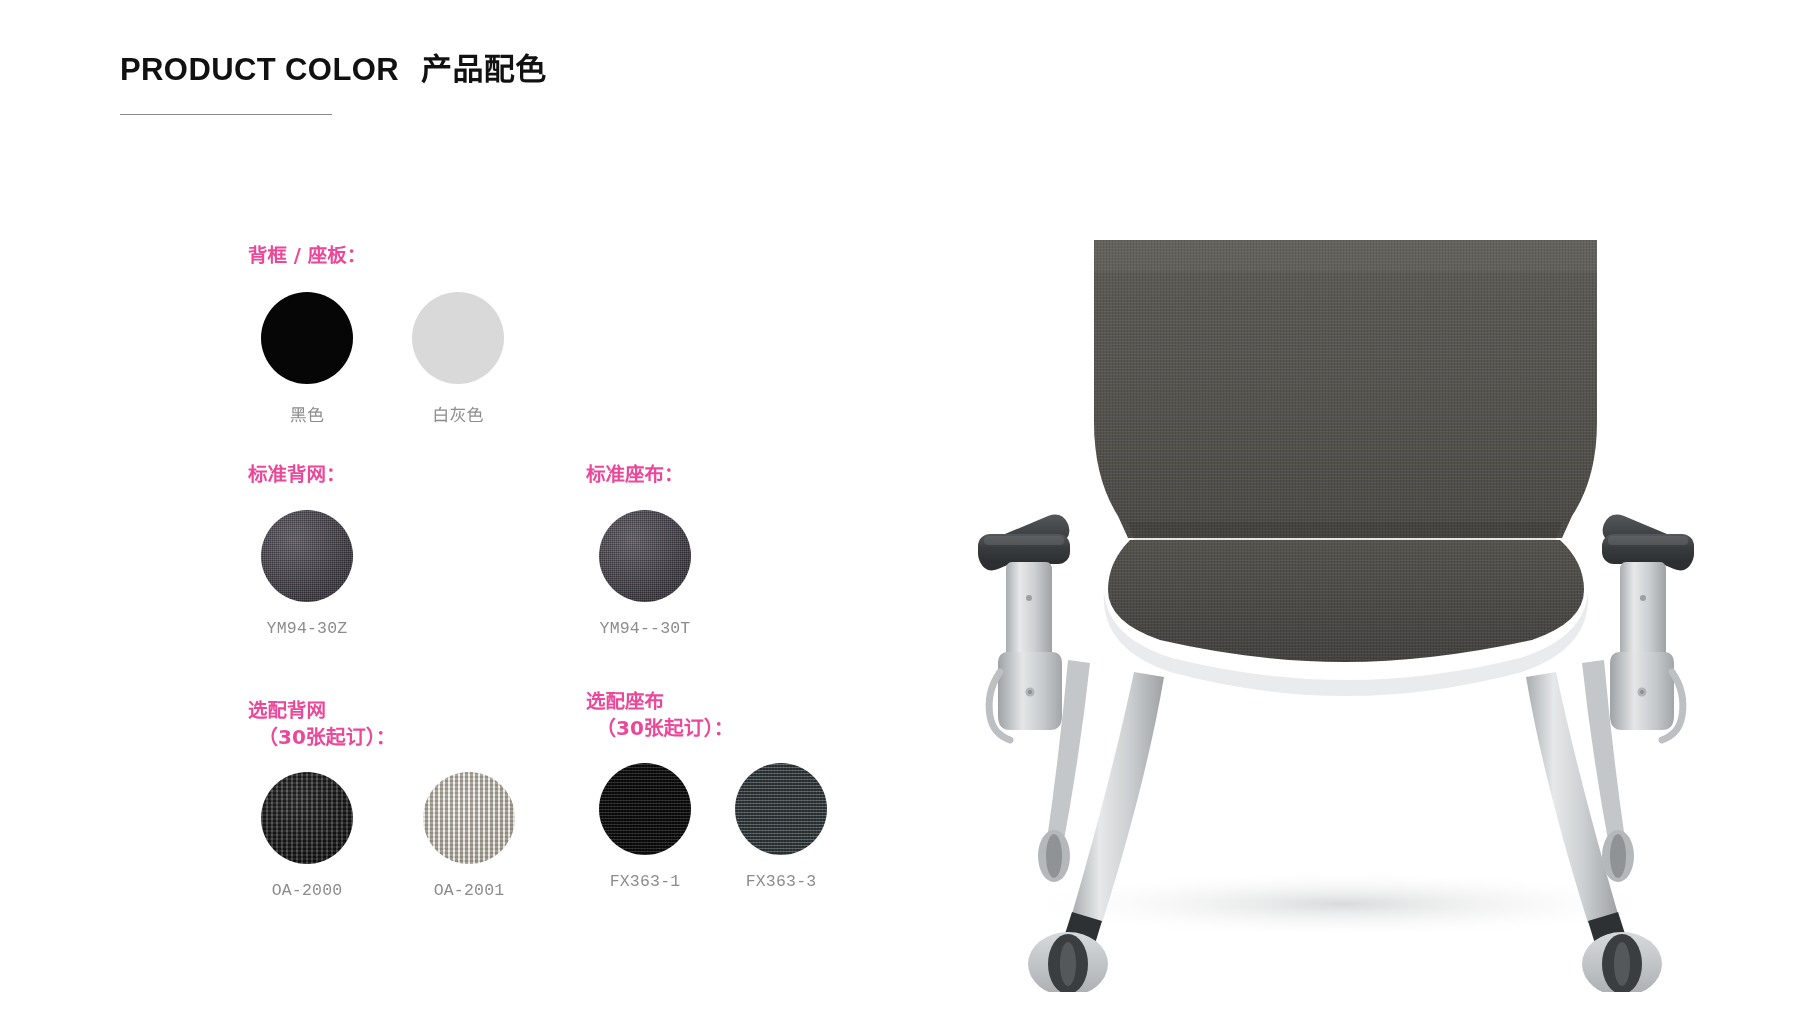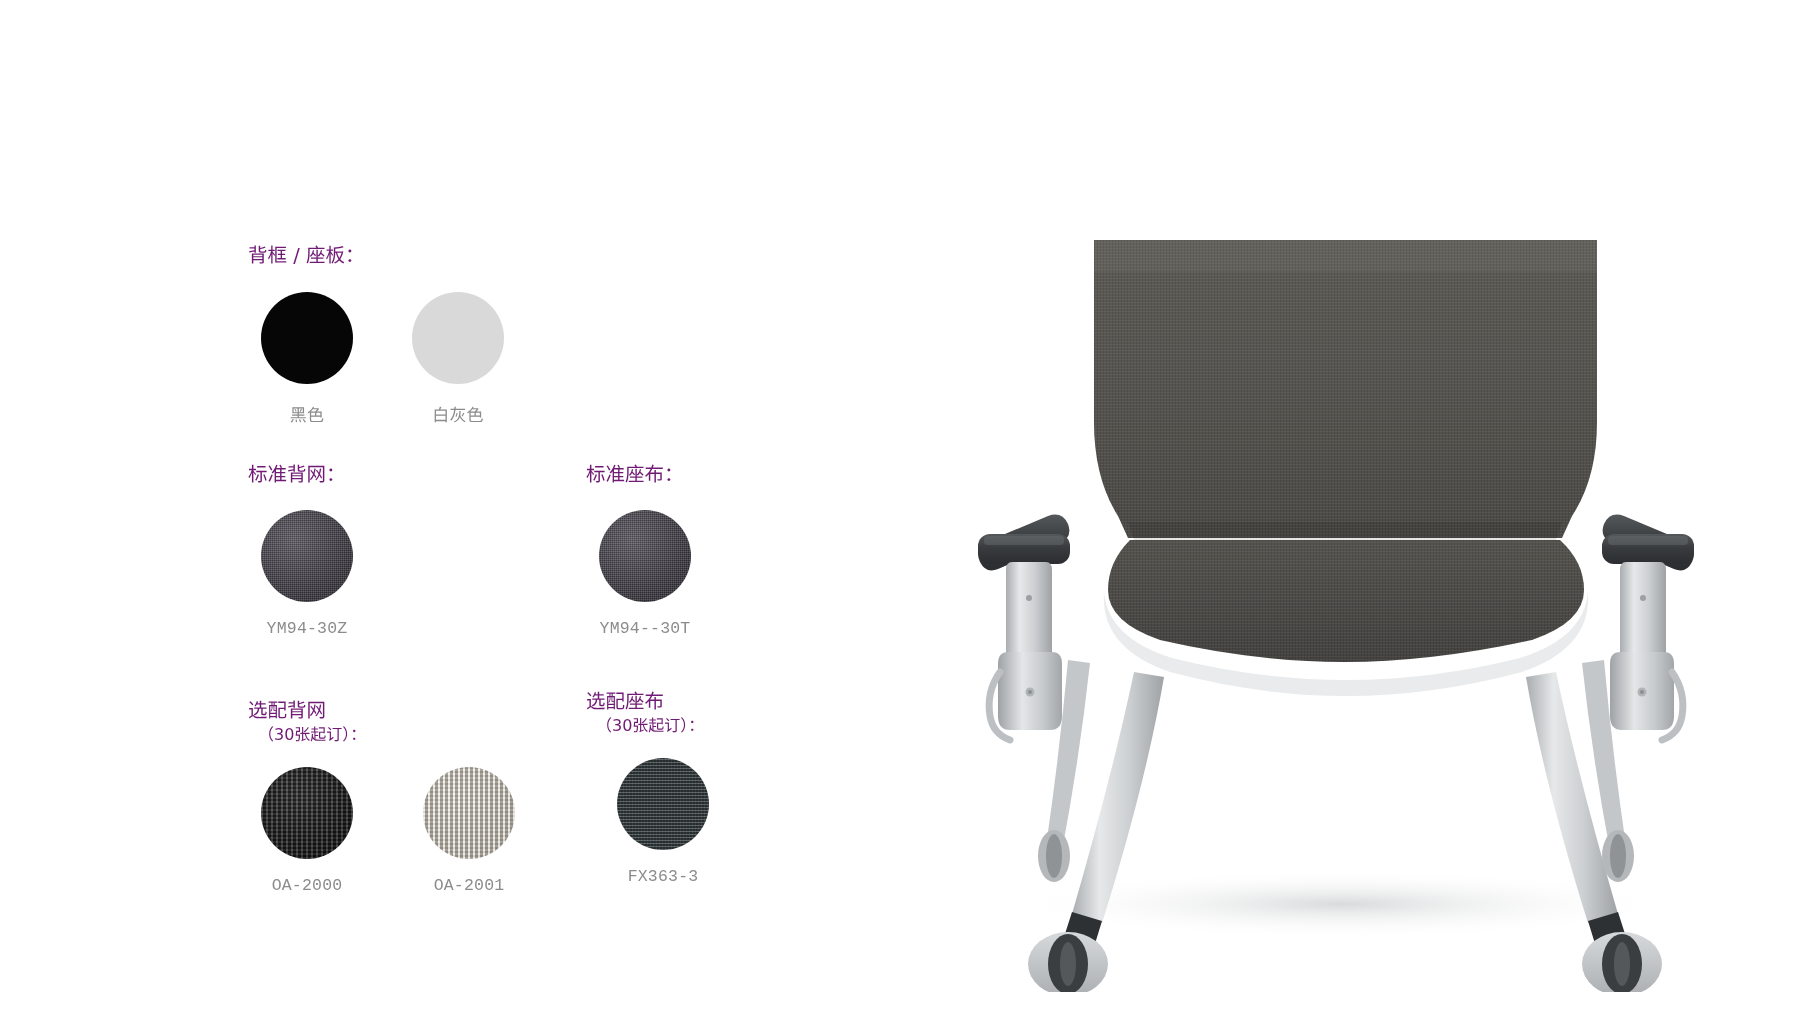--- a/index.html
+++ b/index.html
@@ -55,30 +55,30 @@
   .swatch-area {
     position: absolute;
     left: 0;
     top: 0;
   }
   .group {
     position: absolute;
   }
   .group-heading {
     font-size: 19.5px;
-    font-weight: normal;
+    font-weight: bold;
     line-height: 1.32;
-    color: #701a75;
+    color: #ec4899;
     font-family: "DejaVu Sans", "Liberation Sans", sans-serif;
     white-space: nowrap;
   }
   .group-heading .sub {
     display: block;
     padding-left: 10px;
-    font-size: 16px;
+    font-size: 20px;
   }
 
   .swatch-row {
     display: flex;
     align-items: flex-start;
   }
   .swatch-cell {
     width: 118px;
     text-align: center;
   }
@@ -149,20 +149,26 @@
     width: 928px;
     height: 900px;
   }
   .chair-photo svg { display: block; width: 100%; height: 100%; }
 </style>
 </head>
 <body>
 
 <div class="page">
 
+  <div class="title-block">
+    <div class="title-line">
+      <span class="title-en">PRODUCT COLOR</span><span class="title-cn">产品配色</span>
+    </div>
+    <div class="title-rule"></div>
+  </div>
 
   <div class="swatch-area">
 
     <div class="group" style="left:248px; top:243px;">
       <div class="group-heading">
         <span>背框 / 座板：</span>
       </div>
       <div class="swatch-row" style="margin-top:23px;">
         <div class="swatch-cell">
           <div class="swatch-dot tex-solid-black"></div>
@@ -215,20 +221,24 @@
         </div>
       </div>
     </div>
 
     <div class="group" style="left:586px; top:689px;">
       <div class="group-heading">
         <span>选配座布</span>
         <span class="sub">（30张起订）：</span>
       </div>
       <div class="swatch-row" style="margin-top:22px;">
+        <div class="swatch-cell">
+          <div class="swatch-dot tex-fx-black"></div>
+          <div class="swatch-label">FX363-1</div>
+        </div>
         <div class="swatch-cell" style="margin-left:18px;">
           <div class="swatch-dot tex-fx-slate"></div>
           <div class="swatch-label">FX363-3</div>
         </div>
       </div>
     </div>
 
   </div>
 
   <div class="chair-photo">

